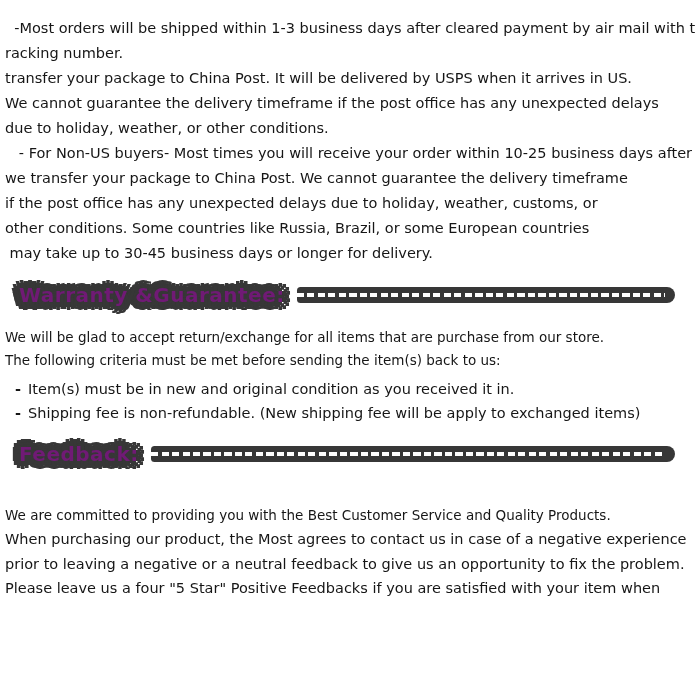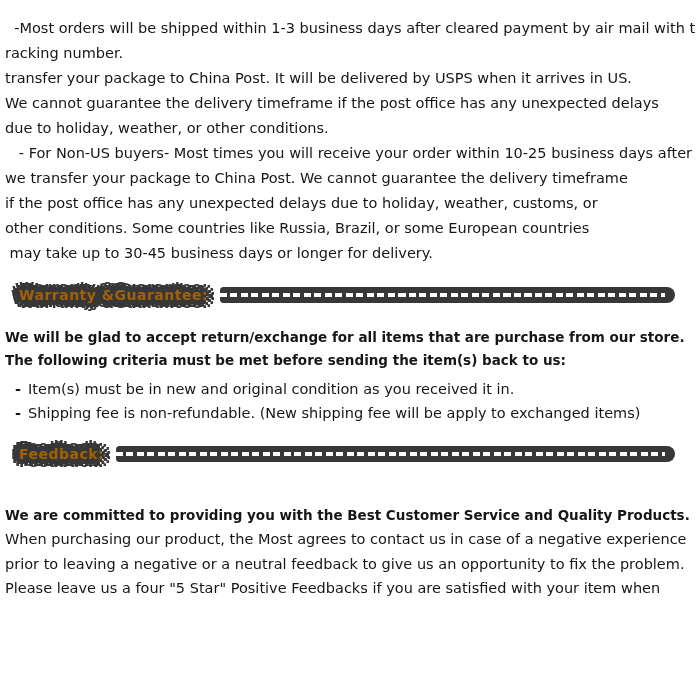--- a/index.html
+++ b/index.html
@@ -30,23 +30,23 @@
     display:flex;
     align-items:center;
     height:37px;
     margin:10px 20px 0 0;
     padding-left:14px;
   }
   .ribbon.feedback{}
   .ribbon-label{
     position:relative;
     z-index:2;
-    color:#a16207;
+    color:#701a75;
     font-weight:bold;
-    font-size:14px;
+    font-size:20px;
     letter-spacing:.5px;
     white-space:nowrap;
     text-shadow:
       8px 0 var(--ribbon), 7px 4px var(--ribbon), 4px 7px var(--ribbon), 0 8px var(--ribbon),
       -4px 7px var(--ribbon), -7px 4px var(--ribbon), -8px 0 var(--ribbon), -7px -4px var(--ribbon),
       -4px -7px var(--ribbon), 0 -8px var(--ribbon), 4px -7px var(--ribbon), 7px -4px var(--ribbon),
       5px 2px var(--ribbon), 2px 5px var(--ribbon), -2px 5px var(--ribbon), -5px 2px var(--ribbon),
       -5px -2px var(--ribbon), -2px -5px var(--ribbon), 2px -5px var(--ribbon), 5px -2px var(--ribbon),
       3px 0 var(--ribbon), 0 3px var(--ribbon), -3px 0 var(--ribbon), 0 -3px var(--ribbon);
   }
@@ -61,21 +61,21 @@
   }
   .ribbon-bar .dashes{
     position:absolute;
     left:0px;right:10px;top:6px;height:4px;
     background:repeating-linear-gradient(90deg,var(--dash) 0 7px,transparent 7px 10.5px);
   }
 
   
   .bold-block{margin-top:13px;}
   .bold-line{
-    font-weight:bold;
+    font-weight:normal;
     font-size:13.5px;
     line-height:23px;
     white-space:pre;
   }
   .feedback-bold{margin-top:32px;}
 
   
   .list{margin-top:5px;}
   .list-item{
     font-size:14.5px;

